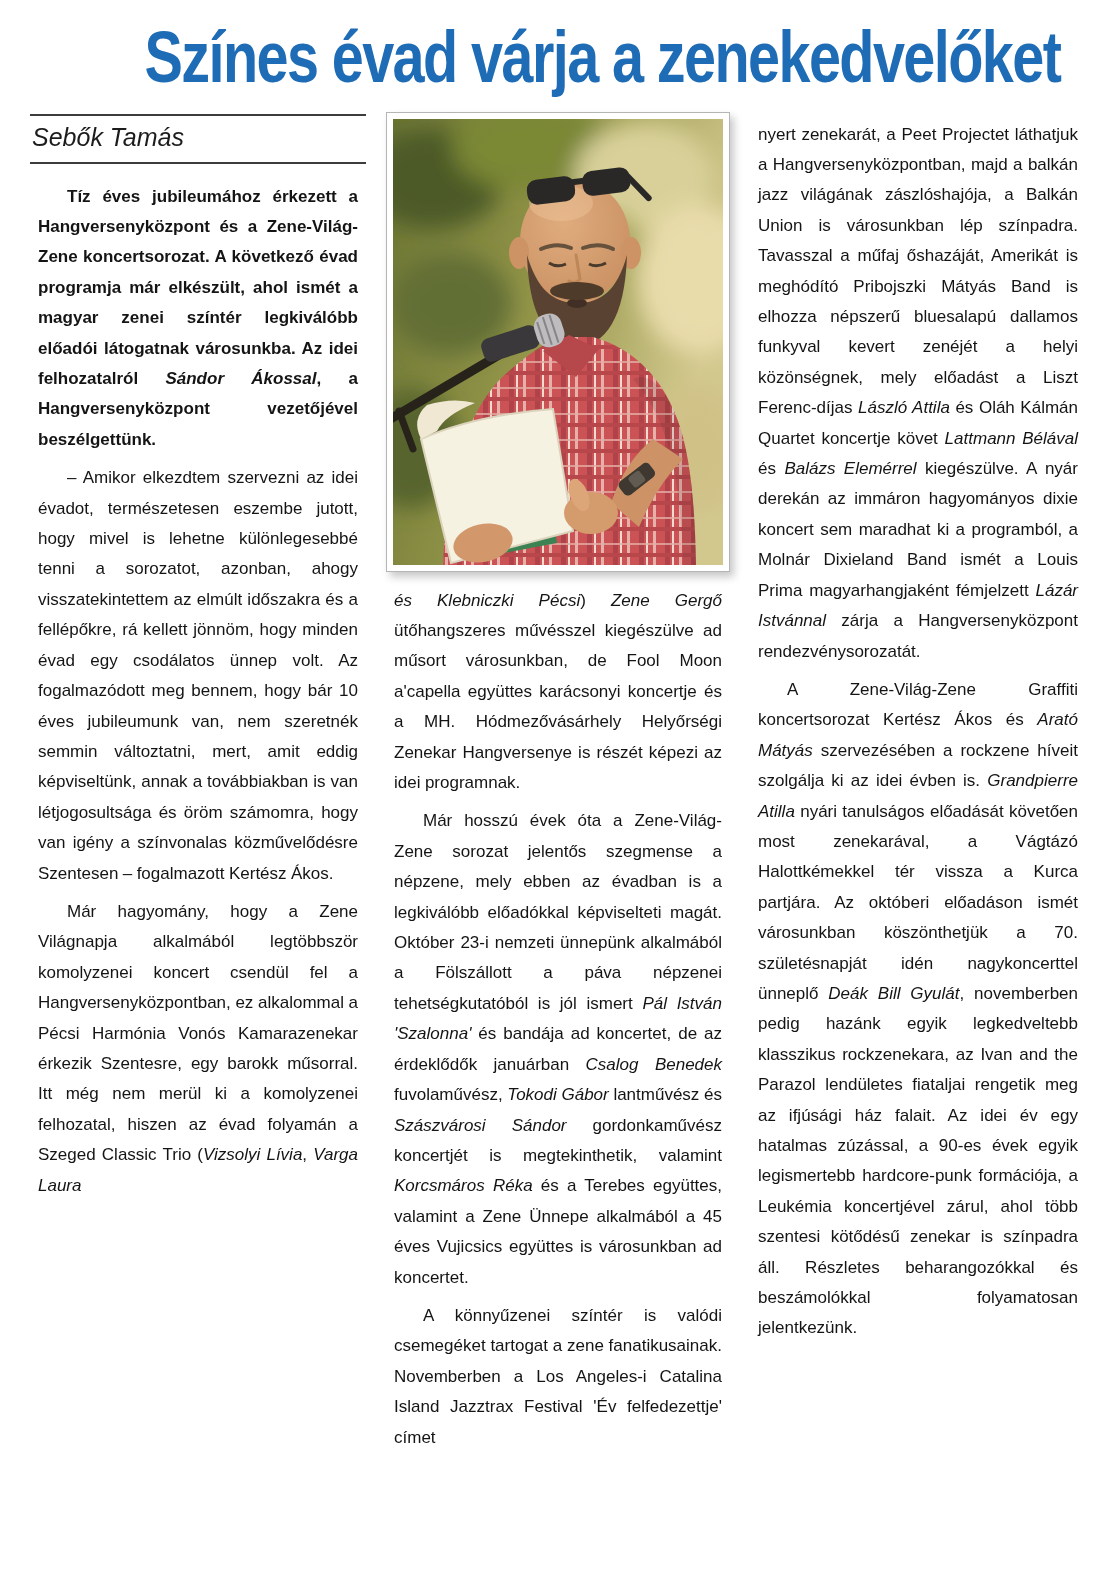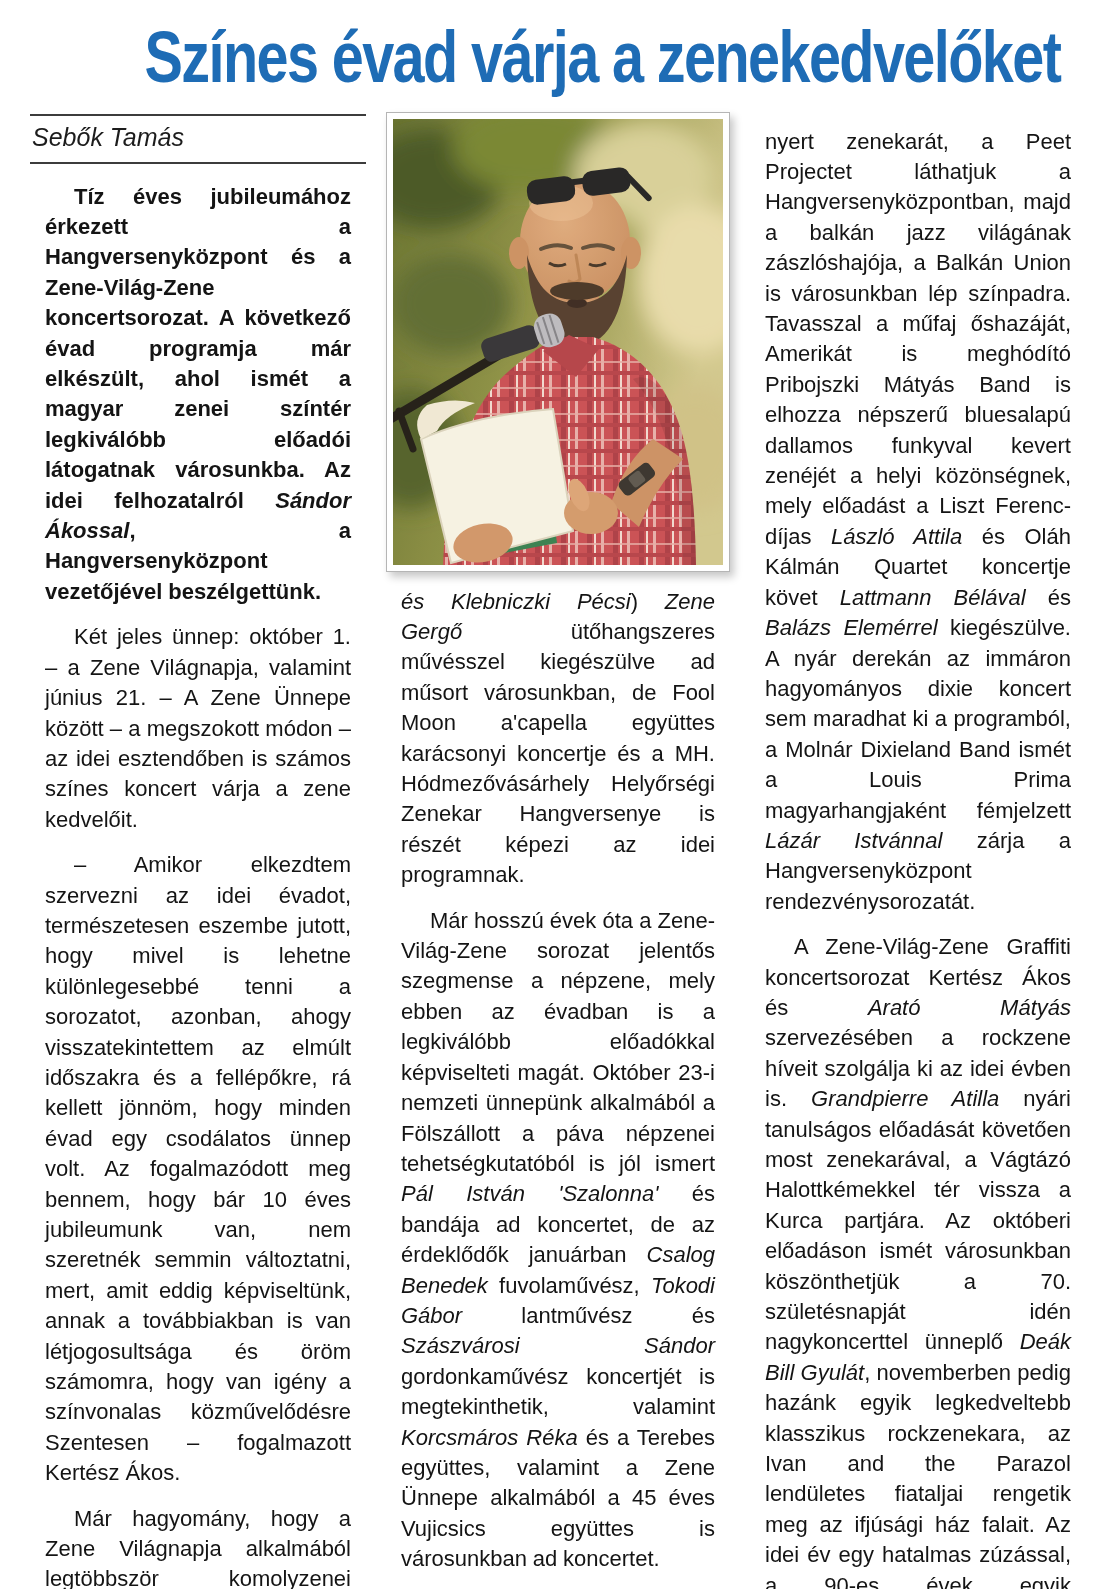--- a/index.html
+++ b/index.html
@@ -21,21 +21,21 @@
     border-top:2px solid #3c3c3c;border-bottom:2px solid #3c3c3c;
     padding:7px 2px 10px 2px;margin:2px 0 18px 0;
     font-style:italic;font-size:25px;color:#1c1c1c;
   }
   .photo-frame{
     box-sizing:border-box;width:344px;background:#fff;border:1px solid #b5b5b5;
     padding:6px;margin:0 0 14px 0;box-shadow:4px 5px 8px rgba(0,0,0,.22);
   }
   .photo-frame svg{display:block;}
   .col-text p{
-    margin:15px;text-align:justify;font-size:22px;line-height:30.4px;
+    margin:8px;text-align:justify;font-size:17px;line-height:30.4px;
     hyphens:auto;-webkit-hyphens:auto;word-spacing:-0.3px;
   }
   .col-text p.indent{text-indent:29px;}
   .col-text p.lead{font-weight:700;}
   .it{font-style:italic;}
 </style>
 </head>
 <body>
 
 <div class="page">
@@ -43,21 +43,20 @@
   <h1 class="title" style="color: rgb(30, 108, 181);"><span class="squeeze">Színes évad várja a zenekedvelőket</span></h1>
 
   <div class="columns">
 
     <div class="col col-1">
       <div class="byline">
         <span>Sebők Tamás</span>
       </div>
       <div class="col-text">
           <p class="indent lead"><span>Tíz éves jubileumához érkezett a Hangversenyközpont és a Zene-Világ-Zene koncertsorozat. A következő évad programja már elkészült, ahol ismét a magyar zenei színtér legkiválóbb előadói látogatnak városunkba. Az idei felhozatalról </span><span class="it">Sándor Ákossal</span><span>, a Hangversenyközpont vezetőjével beszélgettünk.</span></p>
-          <p class="indent"><span>Két jeles ünnep: október 1. – a Zene Világnapja, valamint június 21. – A Zene Ünnepe között – a megszokott módon – az idei esztendőben is számos színes koncert várja a zene kedvelőit.</span></p>
           <p class="indent"><span>– Amikor elkezdtem szervezni az idei évadot, természetesen eszembe jutott, hogy mivel is lehetne különlegesebbé tenni a sorozatot, azonban, ahogy visszatekintettem az elmúlt időszakra és a fellépőkre, rá kellett jönnöm, hogy minden évad egy csodálatos ünnep volt. Az fogalmazódott meg bennem, hogy bár 10 éves jubileumunk van, nem szeretnék semmin változtatni, mert, amit eddig képviseltünk, annak a továbbiakban is van létjogosultsága és öröm számomra, hogy van igény a színvonalas közművelődésre Szentesen – fogalmazott Kertész Ákos.</span></p>
           <p class="indent"><span>Már hagyomány, hogy a Zene Világnapja alkalmából legtöbbször komolyzenei koncert csendül fel a Hangversenyközpontban, ez alkalommal a Pécsi Harmónia Vonós Kamarazenekar érkezik Szentesre, egy barokk műsorral. Itt még nem merül ki a komolyzenei felhozatal, hiszen az évad folyamán a Szeged Classic Trio (</span><span class="it">Vizsolyi Lívia</span><span>, </span><span class="it">Varga Laura</span></p>
         </div>
     </div>
 
     <div class="col col-2">
       <figure class="photo-frame" style="margin:0 0 14px 0">
         <svg width="330" height="446" viewBox="0 0 330 446" preserveAspectRatio="none">
           <defs>
             <filter id="blur9" x="-30%" y="-30%" width="160%" height="160%">

